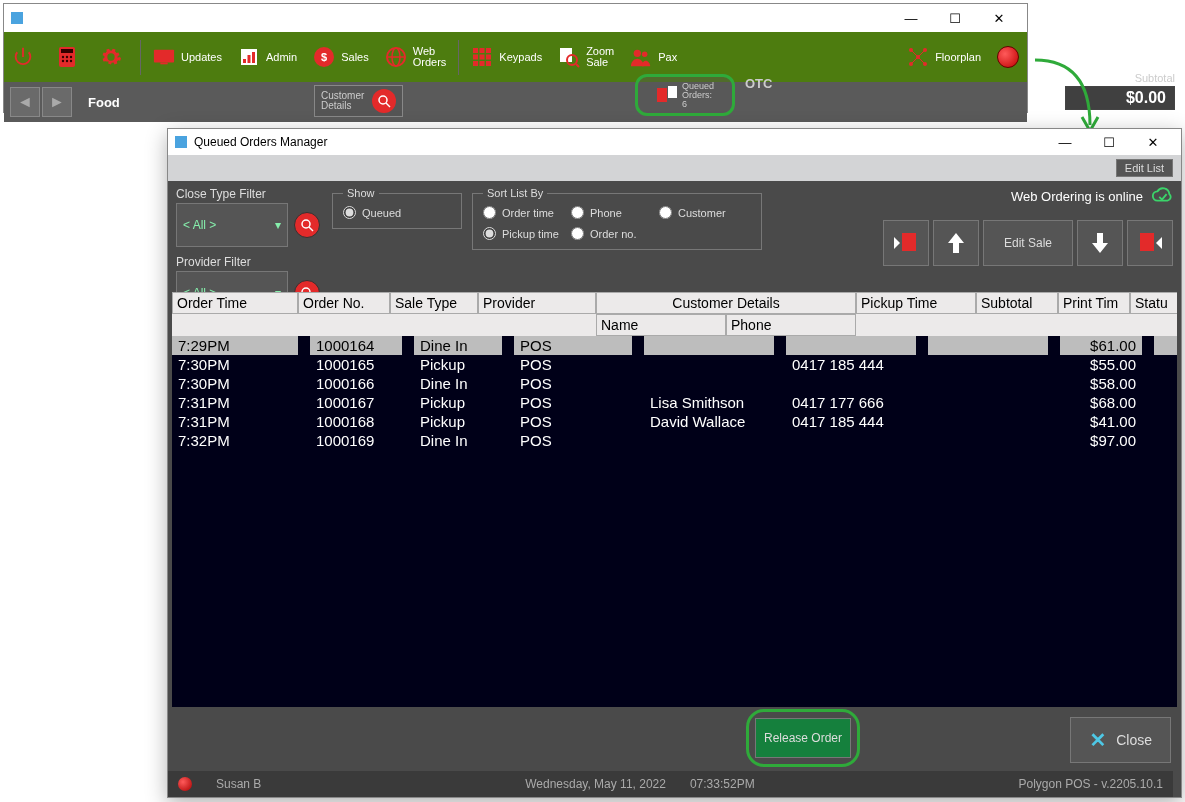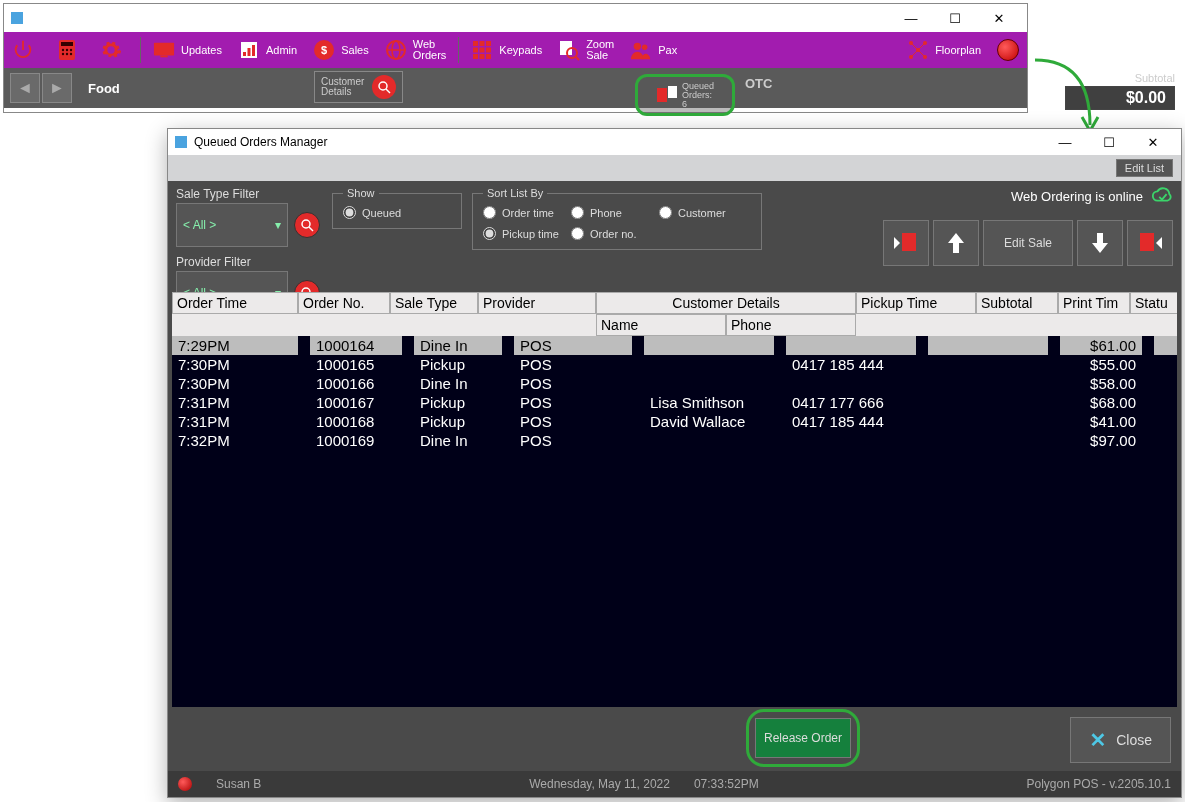--- a/index.html
+++ b/index.html
@@ -5,21 +5,21 @@
   * { box-sizing: border-box; margin: 0; padding: 0; font-family: "Segoe UI", Tahoma, sans-serif; }
   body { background: #fff; width: 1185px; height: 802px; position: relative; overflow: hidden; }
 
   
   .main-window { position: absolute; left: 3px; top: 3px; width: 1025px; height: 110px; border: 1px solid #888; background: #fff; }
   .titlebar { height: 28px; background: #fff; display: flex; align-items: center; padding: 0 6px; font-size: 12px; }
   .titlebar .app-icon { width: 14px; height: 14px; margin-right: 6px; display: inline-flex; align-items: center; justify-content: center; }
   .titlebar .spacer { flex: 1; }
   .win-btn { width: 44px; height: 28px; display: inline-flex; align-items: center; justify-content: center; font-size: 13px; color: #000; }
 
-  .toolbar1 { height: 36px; background: #a21caf; display: flex; align-items: center; }
+  .toolbar1 { height: 50px; background: #4d7c0f; display: flex; align-items: center; }
   .tool { display: flex; align-items: center; color: #fff; font-size: 11px; padding: 0 8px; height: 100%; position: relative; }
   .tool .icon { width: 22px; height: 22px; margin-right: 6px; display: inline-flex; align-items: center; justify-content: center; }
   .tool-sep { width: 1px; height: 70%; background: #666; margin: 0 4px; }
   .red-fill { fill: #e32a2a; }
   .icon-red { color: #e32a2a; }
   .red-circle { width: 22px; height: 22px; border-radius: 50%; background: radial-gradient(circle at 35% 35%, #ff5a5a, #c00000); border: 1px solid #600; }
   .toolbar-end { flex: 1; }
 
   .toolbar2 { height: 40px; background: #5a5a5a; display: flex; align-items: center; position: relative; }
   .nav-arrows { display: flex; margin-left: 6px; }
@@ -76,21 +76,21 @@
   .trow { display: grid; grid-template-columns: 126px 92px 88px 118px 130px 130px 120px 82px 72px 49px; gap: 12px; }
   .trow.sel > div { background: #bdbdbd; color: #000; }
   .td { padding: 1px 6px; white-space: nowrap; overflow: hidden; }
   .td.num { text-align: right; }
   .release-wrap { position: absolute; left: 578px; bottom: 30px; border: 3px solid #2faa3a; border-radius: 18px; padding: 6px; }
   .release-btn { background: #15803d; border: 1px solid #777; color: #ddd; font-size: 12px; padding: 12px 8px; }
   .close-btn { position: absolute; right: 10px; bottom: 34px; background: #555; border: 1px solid #777; color: #ddd; font-size: 14px; padding: 10px 18px; display: flex; align-items: center; gap: 10px; }
   .close-x { color: #4ec8e6; font-size: 20px; font-weight: bold; }
 
   
-  .statusbar { position: absolute; left: 0; right: 0; bottom: 0; height: 26px; background: #3a3a3a; display: flex; align-items: center; color: #aaa; font-size: 12px; padding: 0 10px; gap: 24px; }
+  .statusbar { position: absolute; left: 0; right: 8px; bottom: 0; height: 26px; background: #3a3a3a; display: flex; align-items: center; color: #aaa; font-size: 12px; padding: 0 10px; gap: 24px; }
   .statusbar .dot { width: 14px; height: 14px; border-radius: 50%; background: radial-gradient(circle at 35% 35%, #ff5a5a, #a00); }
   .statusbar .grow { flex: 1; }
 
   svg { display: block; }
 </style>
 </head>
 <body>
 
 <div class="main-window">
   <div class="titlebar">
@@ -292,21 +292,21 @@
   </div>
 
   <div class="qof-header">
     <span class="spacer"></span>
     <span class="edit-list-btn">Edit List</span>
   </div>
 
   <div class="filters-row">
     <div class="filter-block">
       <div>
-        <span class="filter-label">Sale Type Filter</span>
+        <span class="filter-label">Close Type Filter</span>
         <div class="filter-select-row">
           <div class="filter-select">
               <span>&lt; All &gt;</span>
               <span>▾</span>
             </div>
           <div class="circle-search">
               <svg width="14" height="14" viewBox="0 0 14 14">
                 <circle cx="6" cy="6" r="4" fill="none" stroke="#fff" stroke-width="1.5"></circle>
                 <line x1="9" y1="9" x2="13" y2="13" stroke="#fff" stroke-width="1.5"></line>
               </svg>

